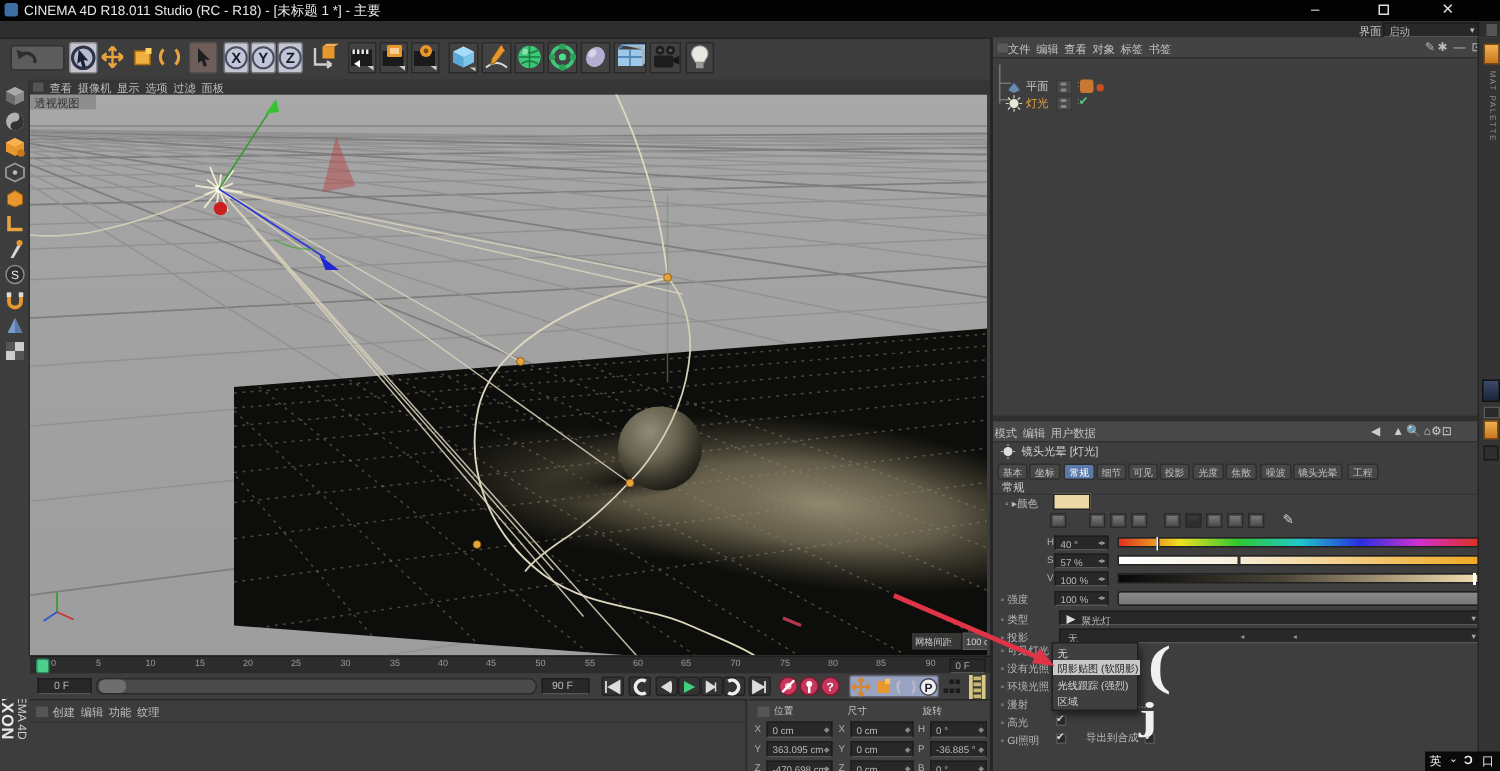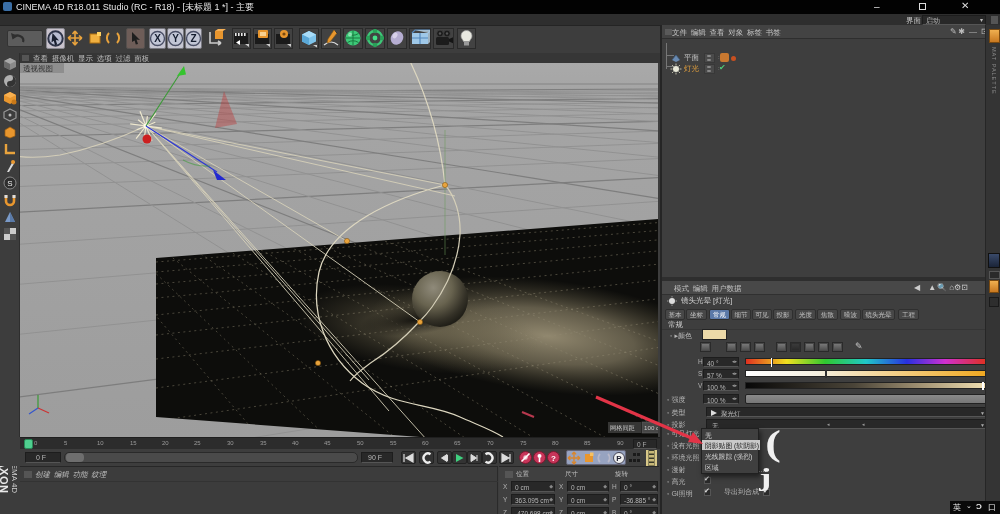--- a/index.html
+++ b/index.html
@@ -473,21 +473,21 @@
       <rect x="3.5" y="0" width="6" height="16" fill="#3a3a2a"></rect>
       <rect x="4" y="1" width="5" height="2.5" fill="#c8b878"></rect>
       <rect x="4" y="5" width="5" height="2.5" fill="#c8b878"></rect>
       <rect x="4" y="9" width="5" height="2.5" fill="#c8b878"></rect>
       <rect x="4" y="13" width="5" height="2.5" fill="#c8b878"></rect>
     </svg>
 </div>
 
 <div class="abs" style="left:20px;top:466px;width:478px;height:48px;background:#3c3c3c;border-top:1px solid #272727;border-right:1px solid #2a2a2a;">
 <div class="abs" style="left:4px;top:4px;width:8px;height:7px;background:#555;"></div>
-<div class="abs tx" style="left:15px;top:3px;font-size:7.5px;color:#bcbcbc;font-style:italic;">创建 编辑 功能 纹理</div>
+<div class="abs tx" style="left:15px;top:3px;font-size:7.5px;color:#bcbcbc;">创建 编辑 功能 纹理</div>
 <div class="abs" style="left:0;top:14px;width:478px;height:1px;background:#333;"></div>
 </div>
 
 <div class="abs" style="left:0px;top:466px;width:20px;height:48px;background:#3c3c3c;overflow:hidden;">
 <div class="abs tx" style="left:10px;top:-16px;font-size:11px;font-weight:bold;color:#e8e8e8;transform:rotate(90deg);transform-origin:0 0;letter-spacing:0.5px;">MAXON</div>
 <div class="abs tx" style="left:19px;top:-16px;font-size:8px;color:#d0d0d0;transform:rotate(90deg);transform-origin:0 0;">CINEMA 4D</div>
 </div>
 
 <div class="abs" style="left:499px;top:466px;width:160px;height:48px;background:#404040;border-top:1px solid #272727;font-size:6.5px;">
 <div class="abs" style="left:6px;top:4px;width:8px;height:7px;background:#555;"></div>
@@ -559,21 +559,21 @@
 <span class="abs tx" style="left:14px;top:0px;font-size:7.5px;color:#e8a33d;">灯光</span>
 <span class="abs" style="left:34px;top:0px;width:11px;height:10px;background:#4a4a4a;border:1px solid #383838;"></span>
 <span class="abs" style="left:37px;top:2px;width:4px;height:2px;background:#888;border-radius:1px;"></span>
 <span class="abs" style="left:37px;top:6px;width:4px;height:2px;background:#888;border-radius:1px;"></span>
 <span class="abs tx" style="left:48px;top:1px;font-size:6px;color:#999;">:·</span>
 <span class="abs tx" style="left:49px;top:-1px;font-size:8px;color:#4fc878;">✔</span>
 </div>
 <div class="abs" style="left:4px;top:18px;width:1px;height:26px;background:#777;"></div>
 <div class="abs" style="left:0;top:252px;width:340px;height:4px;background:#2e2e2e;"></div>
 <div class="abs" style="left:0;top:256px;width:340px;height:14px;background:#484848;border-bottom:1px solid #303030;">
-<div class="abs tx" style="left:12px;top:3px;font-size:7.5px;color:#c2c2c2;">模式 编辑 用户数据</div>
+<div class="abs tx" style="left:1px;top:3px;font-size:7.5px;color:#c2c2c2;">模式 编辑 用户数据</div>
 <div class="abs tx" style="left:252px;top:2px;font-size:8px;color:#ccc;">◀  ▲ 🔍 ⌂⚙⊡</div>
 </div>
 <div class="abs" style="left:0;top:270px;width:340px;height:12px;">
 <svg class="abs" style="left:5px;top:1px;" width="10" height="10">
         <circle cx="5" cy="5" r="3" fill="#ddd"></circle>
         <g stroke="#bbb" stroke-width="0.7">
           <line x1="5" y1="0" x2="5" y2="1.5"></line>
           <line x1="5" y1="8.5" x2="5" y2="10"></line>
           <line x1="0" y1="5" x2="1.5" y2="5"></line>
           <line x1="8.5" y1="5" x2="10" y2="5"></line>

